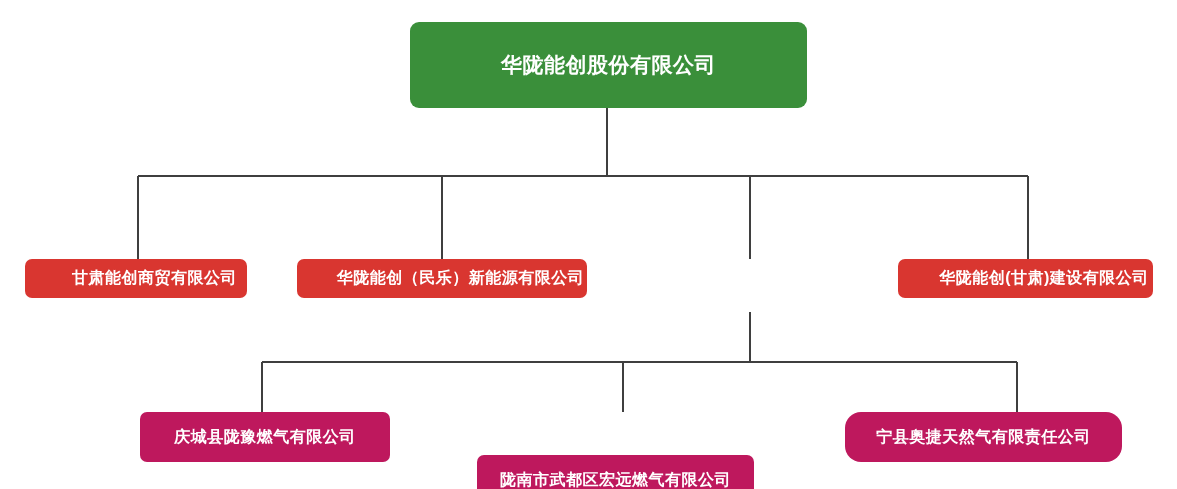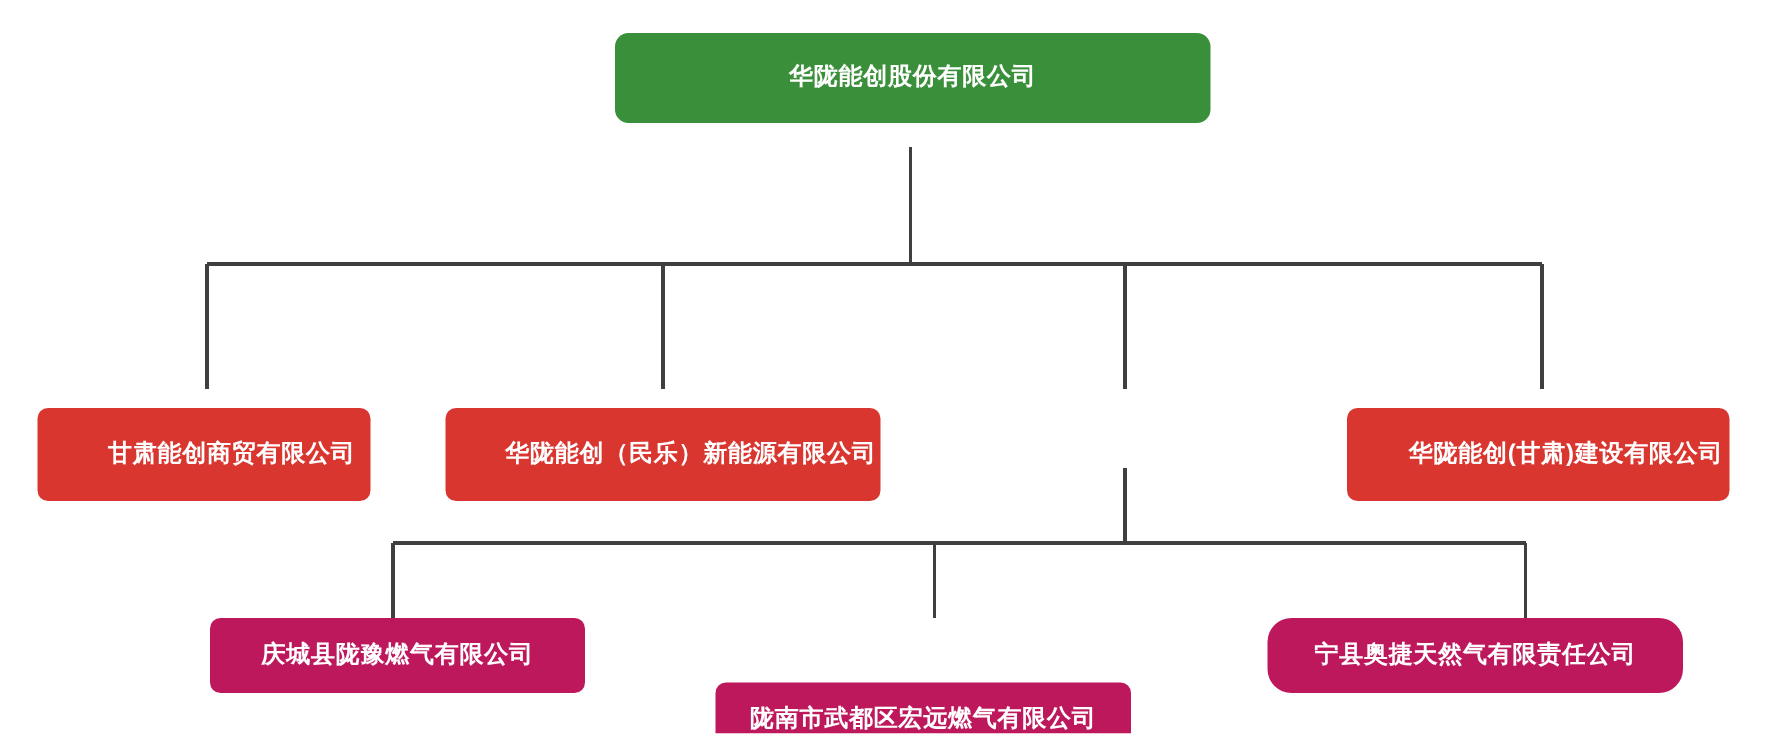--- a/index.html
+++ b/index.html
@@ -35,32 +35,32 @@
     border-radius: 7px;
     color: #ffffff;
     font-weight: bold;
     letter-spacing: 0.5px;
     line-height: 1.15;
     padding: 2px 6px;
     white-space: nowrap;
   }
   .node-root {
     background: #3a8f3a;
-    font-size: 16px;
+    font-size: 21px;
     left: 410px;
     top: 22px;
     width: 397px;
-    height: 60px;
+    height: 86px;
     border-radius: 9px;
   }
   .node-l2 {
     background: #d93630;
     font-size: 16px;
-    top: 272px;
-    height: 62px;
+    top: 259px;
+    height: 39px;
     padding-left: 43px;
   }
   .node-l3 {
     background: #be185d;
     font-size: 16px;
     top: 412px;
     height: 50px;
   }
   .n-l2-0 { left: 25px;  width: 222px; }
   .n-l2-1 { left: 297px; width: 290px; }

